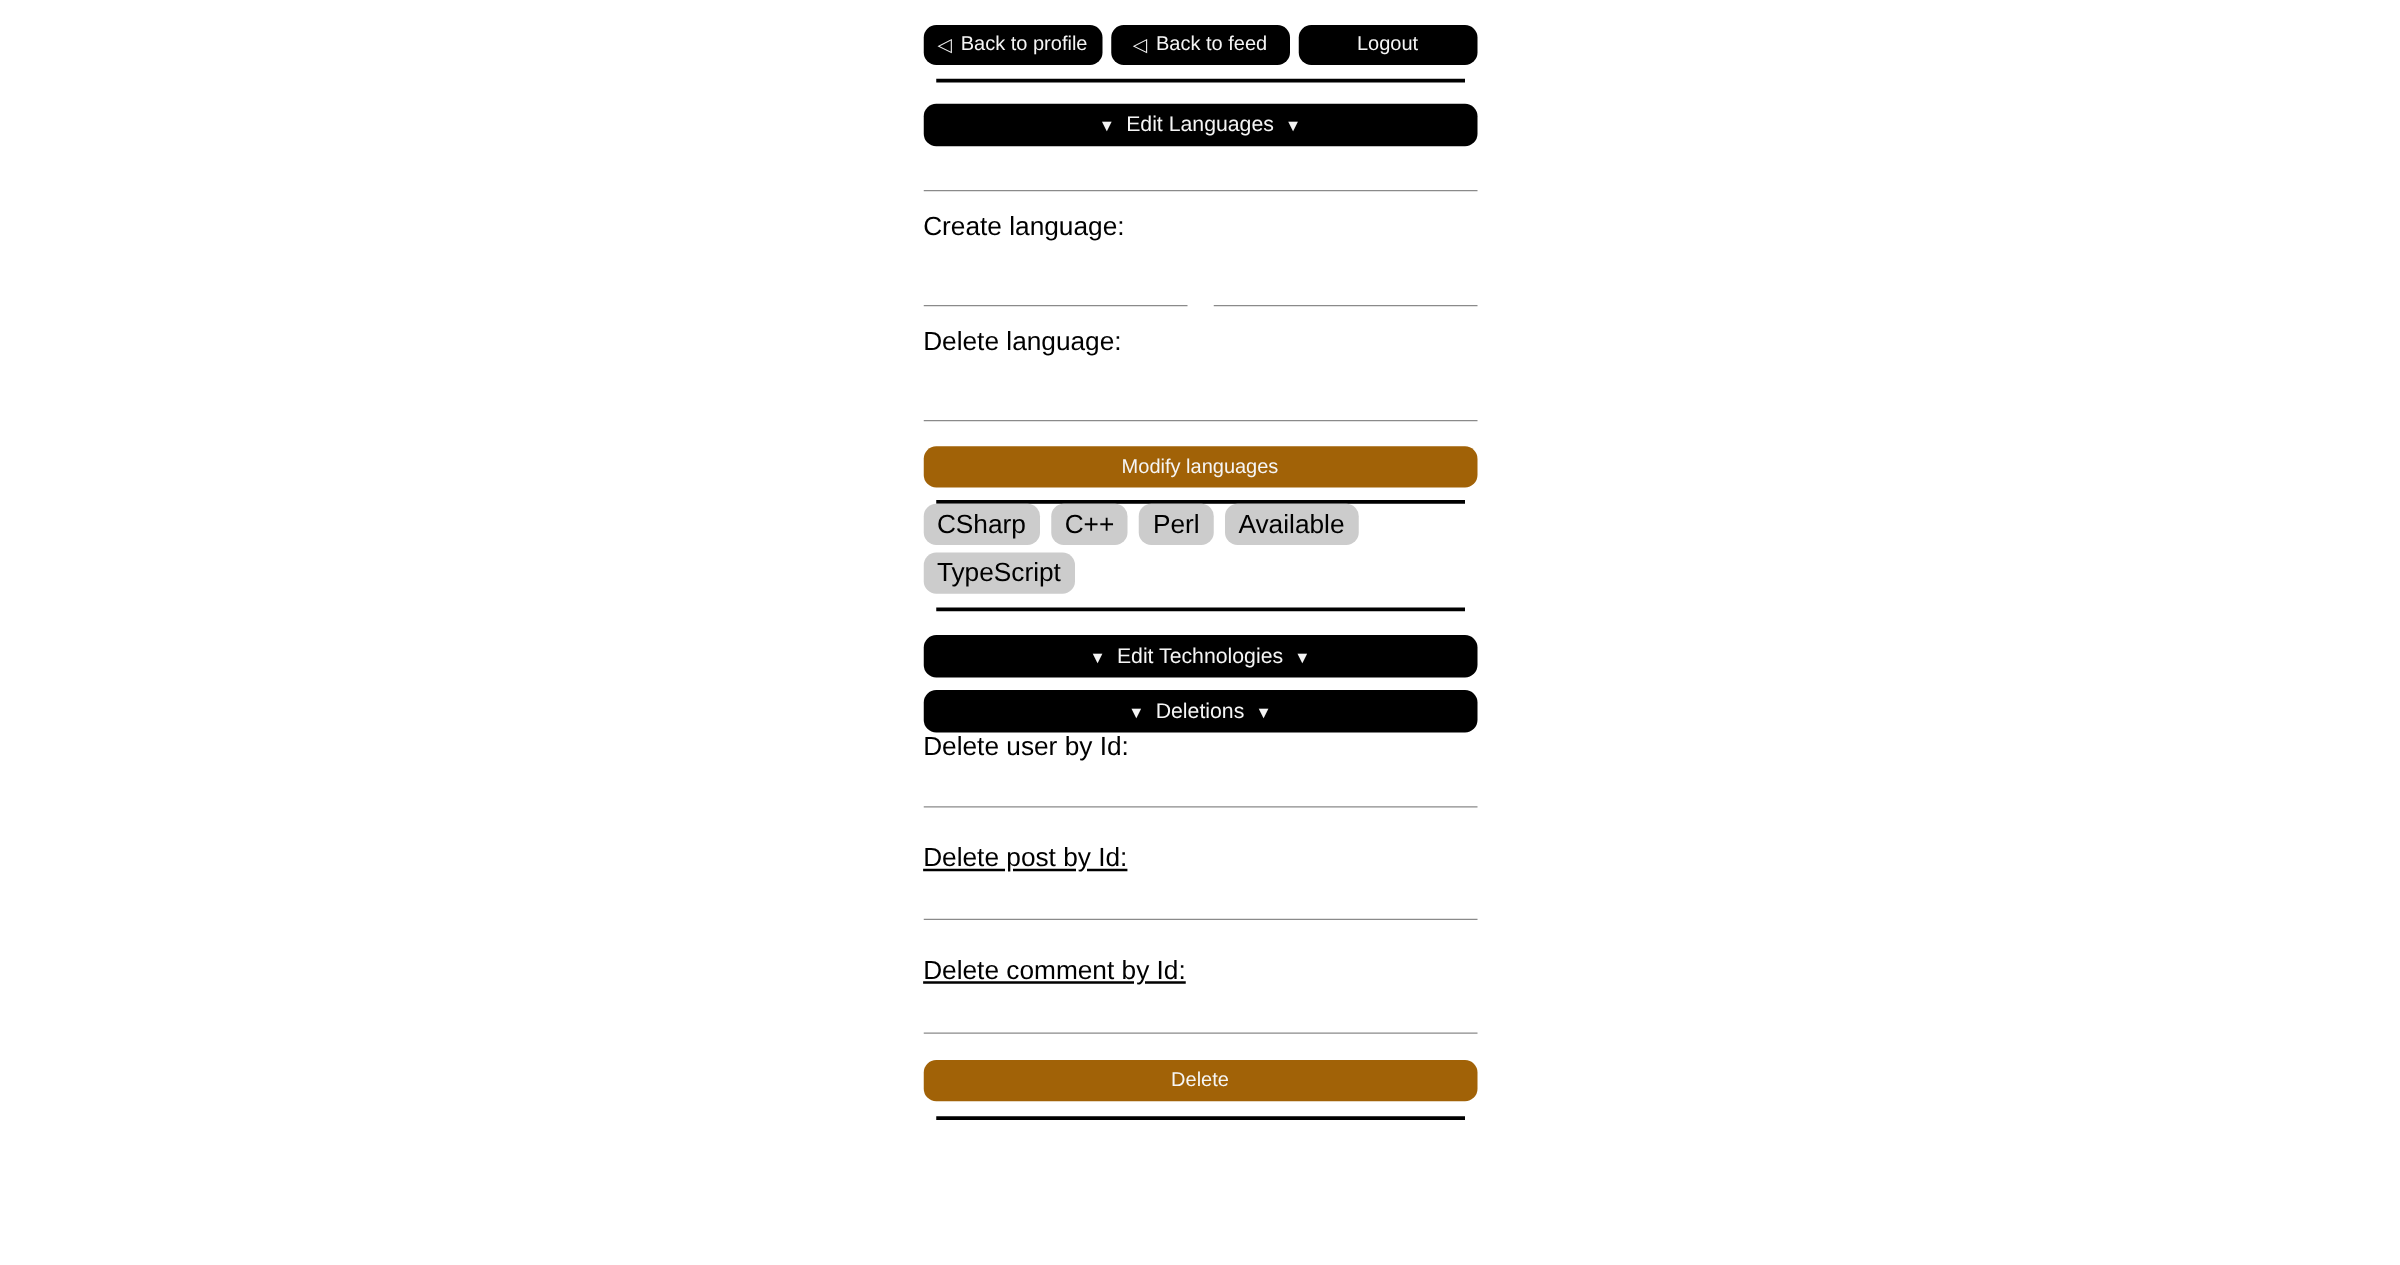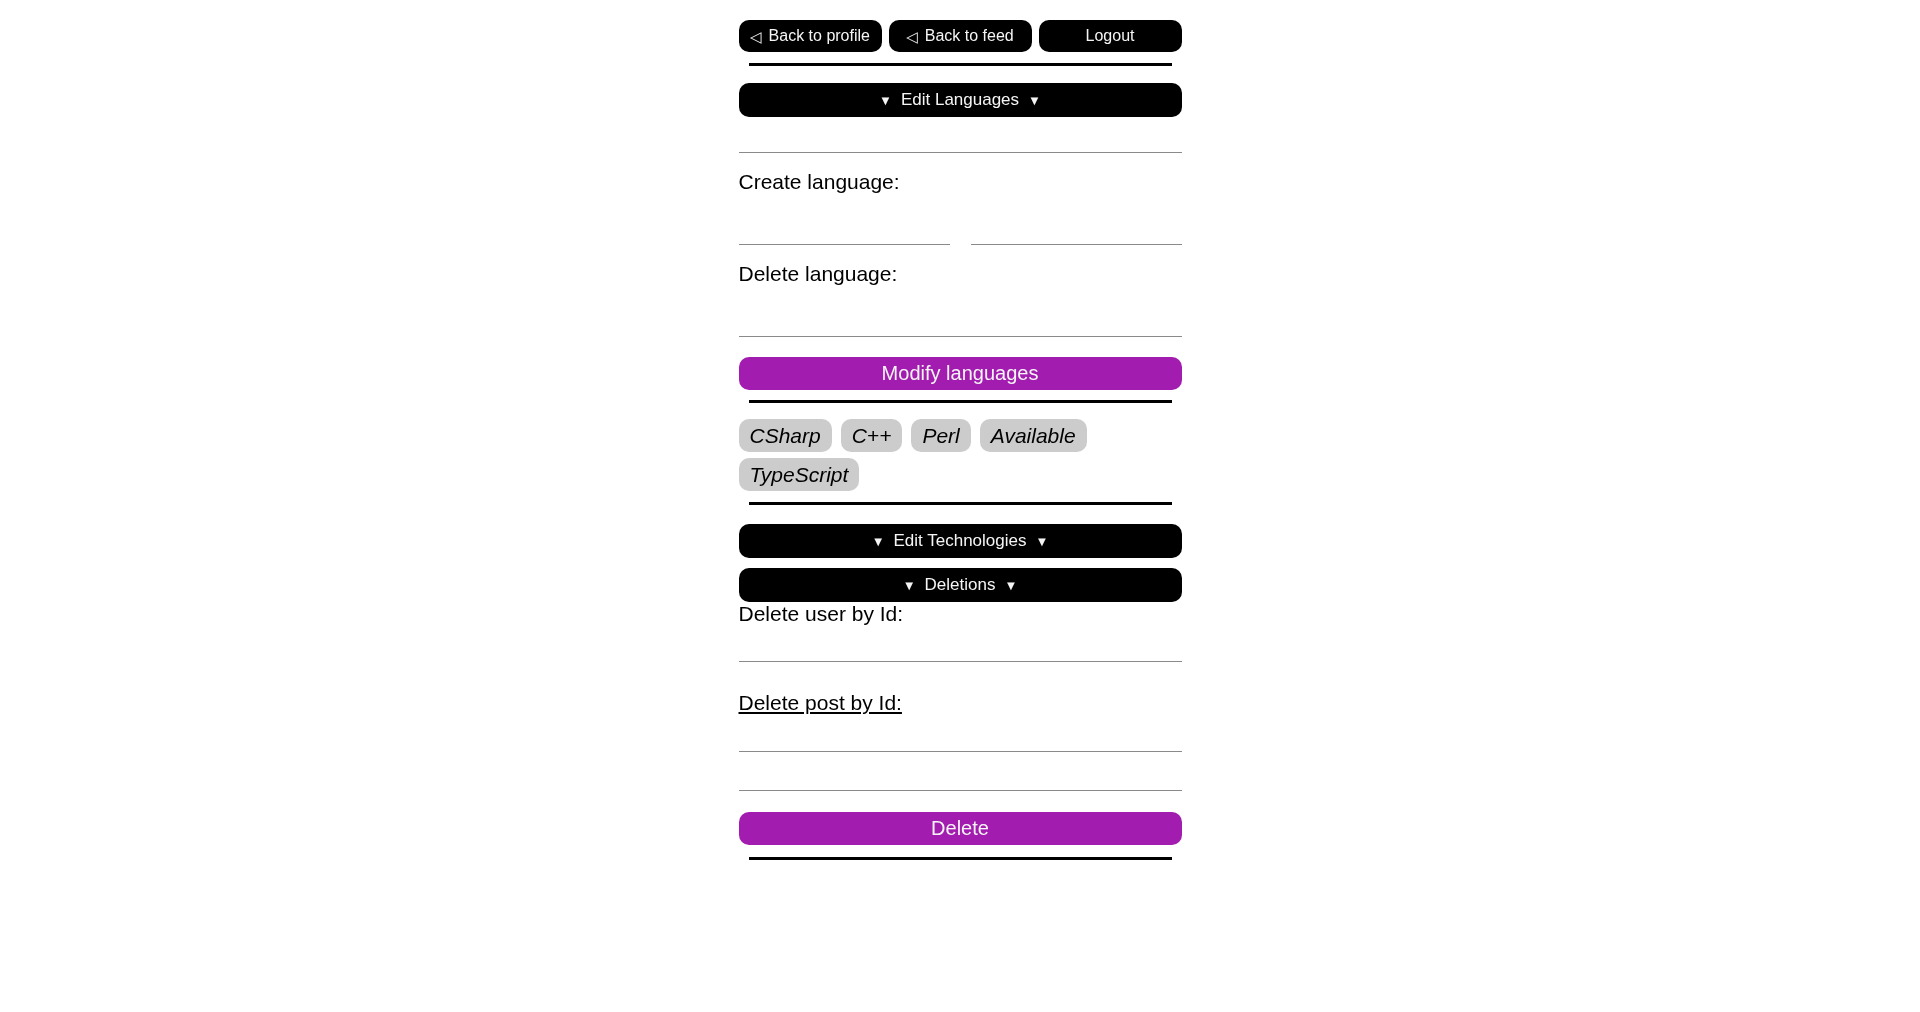--- a/index.html
+++ b/index.html
@@ -108,38 +108,37 @@
   .input-row {
     display: flex;
     gap: 21px;
   }
   .input-row .u-input { flex: 1; }
 
   
   .wide-btn {
     width: 100%;
     height: 33px;
-    background: #a21caf;
+    background: #a16207;
     color: #f5f5f5;
     border: none;
     border-radius: 10px;
     font-family: "Liberation Sans", sans-serif;
-    font-size: 20px;
+    font-size: 16px;
     cursor: pointer;
   }
   .btn-modify { margin-top: 20px; }
   .btn-delete { margin-top: 21px; }
 
   
   .chips {
     display: flex;
     flex-wrap: wrap;
     gap: 6px 9px;
-    margin-top: 16px;
-    font-style: italic;
+    margin-top: 0;
   }
   .chip {
     background: #cccccc;
     color: #000000;
     border-radius: 10px;
     padding: 4px 11px;
     font-size: 21px;
     line-height: 25px;
     cursor: pointer;
   }
@@ -210,20 +209,21 @@
     <span class="arrow-icon">▼</span>
   </button>
 
   <div>
     <label class="field-label mt-18">Delete user by Id:</label>
     <input class="u-input h-37" type="text" value="" style="">
 
     <label class="field-label mt-29">Delete post by Id:</label>
     <input class="u-input h-38" type="text" value="" style="">
 
+    <label class="field-label mt-29">Delete comment by Id:</label>
     <input class="u-input h-39" type="text" value="" style="">
 
     <button class="wide-btn btn-delete">Delete</button>
 
     <div class="sep sep-bottom"></div>
   </div>
 
 </div>
 
 </body></html>

